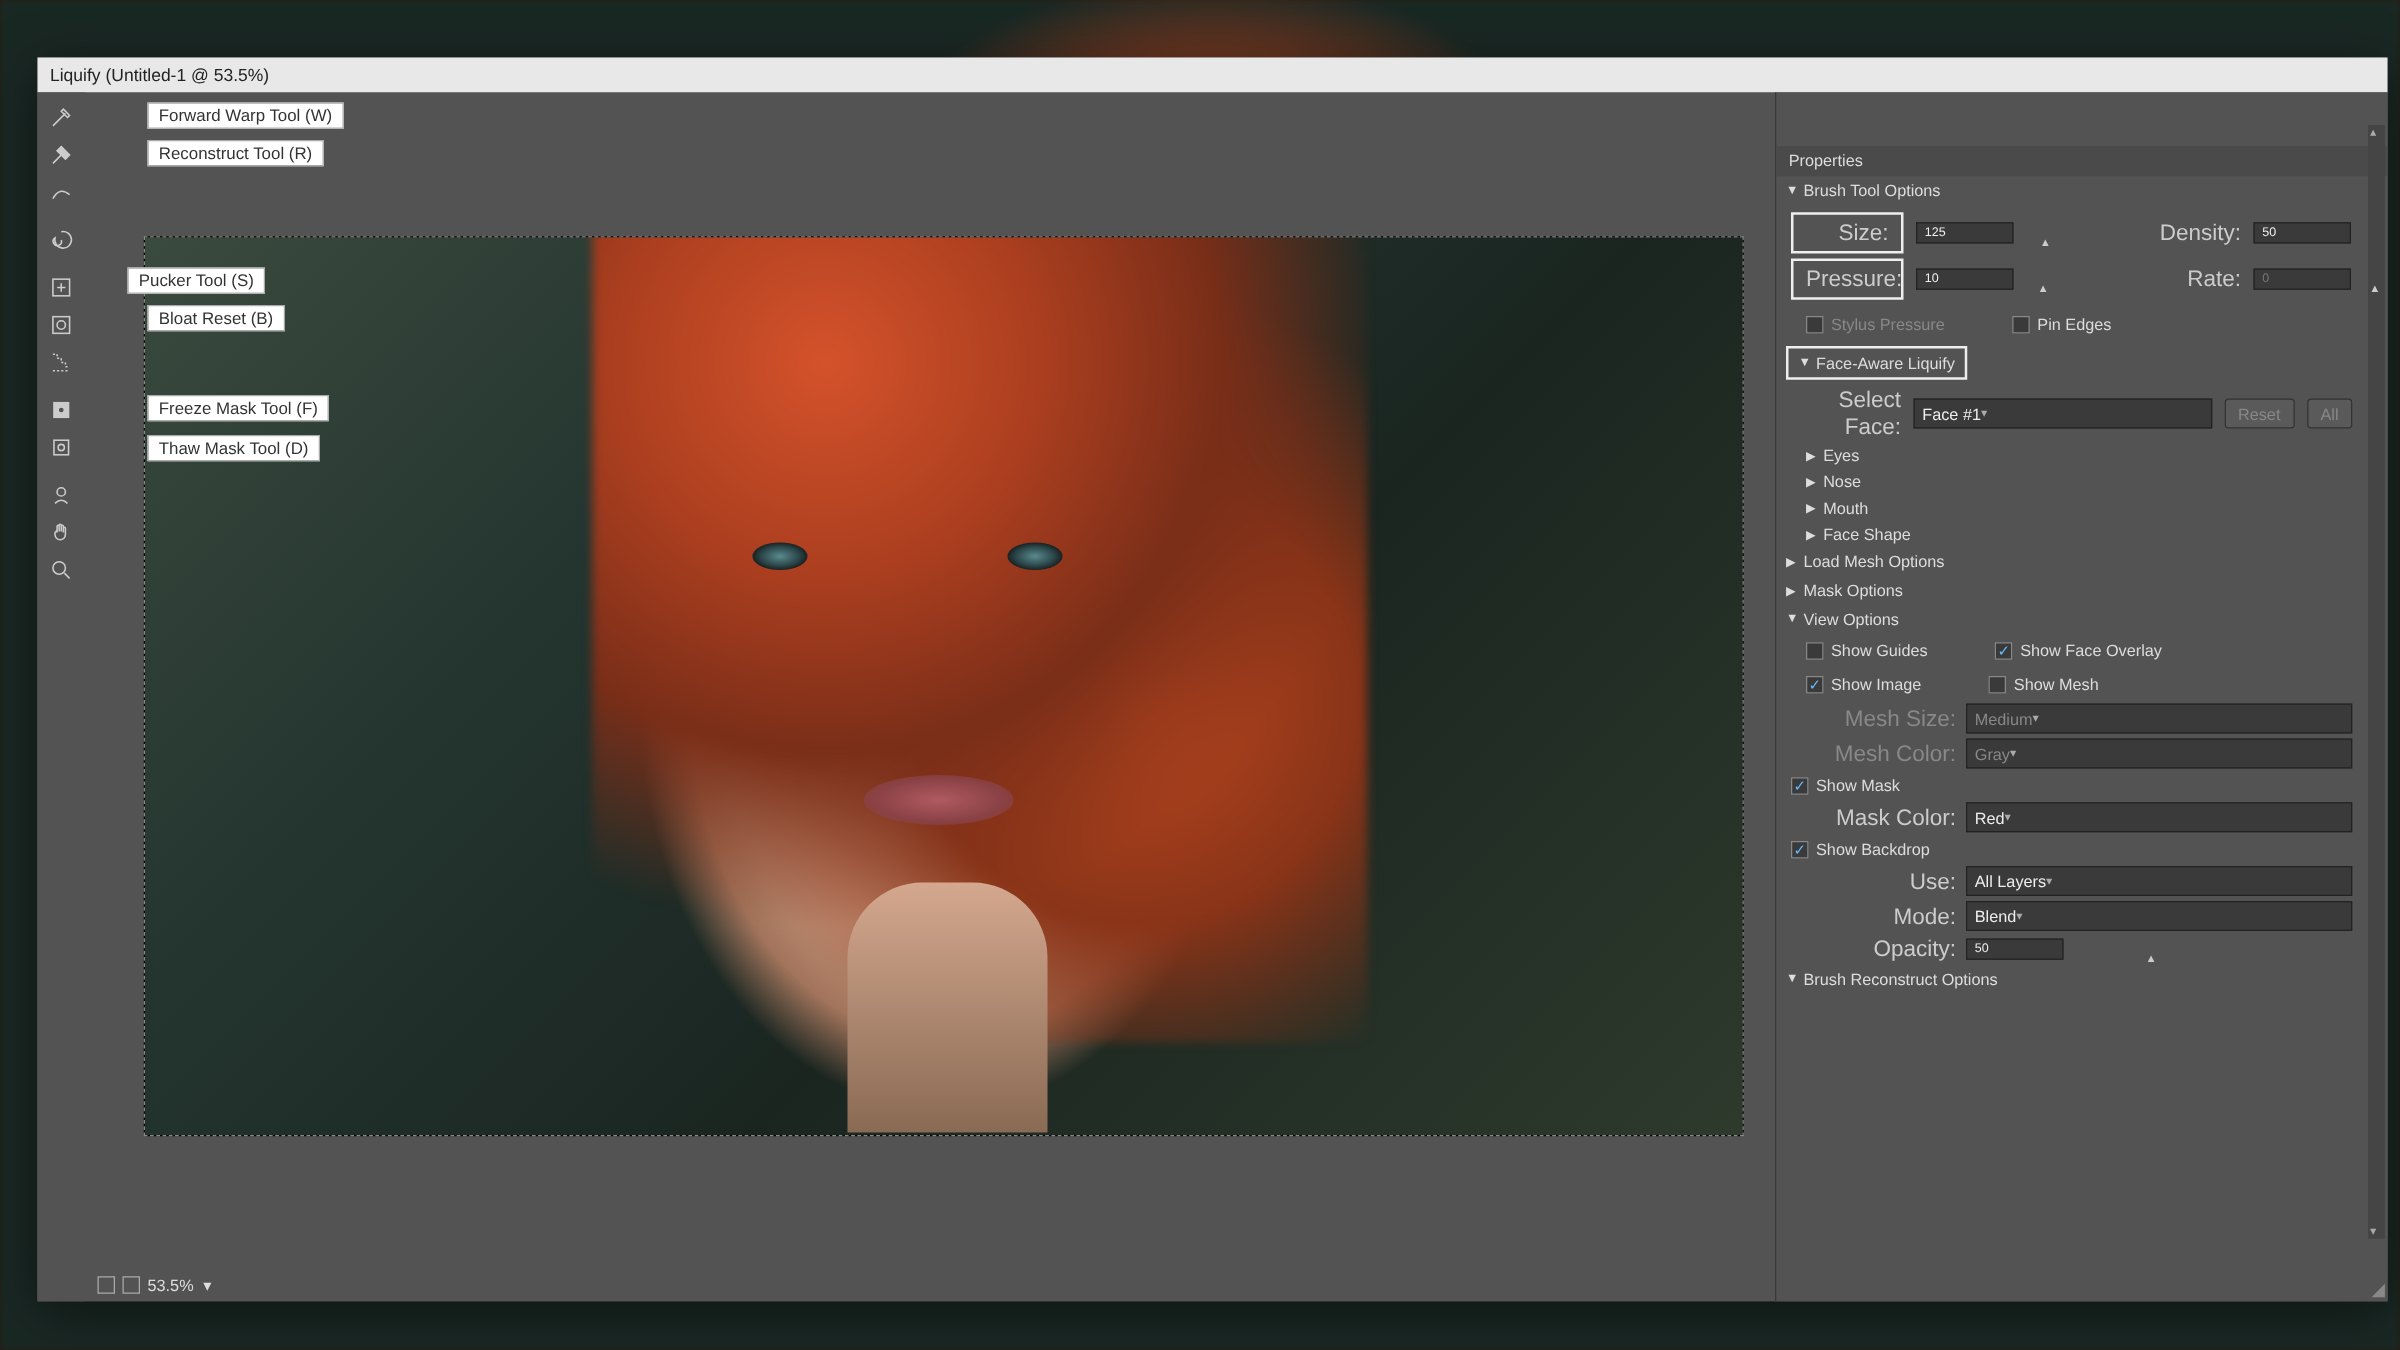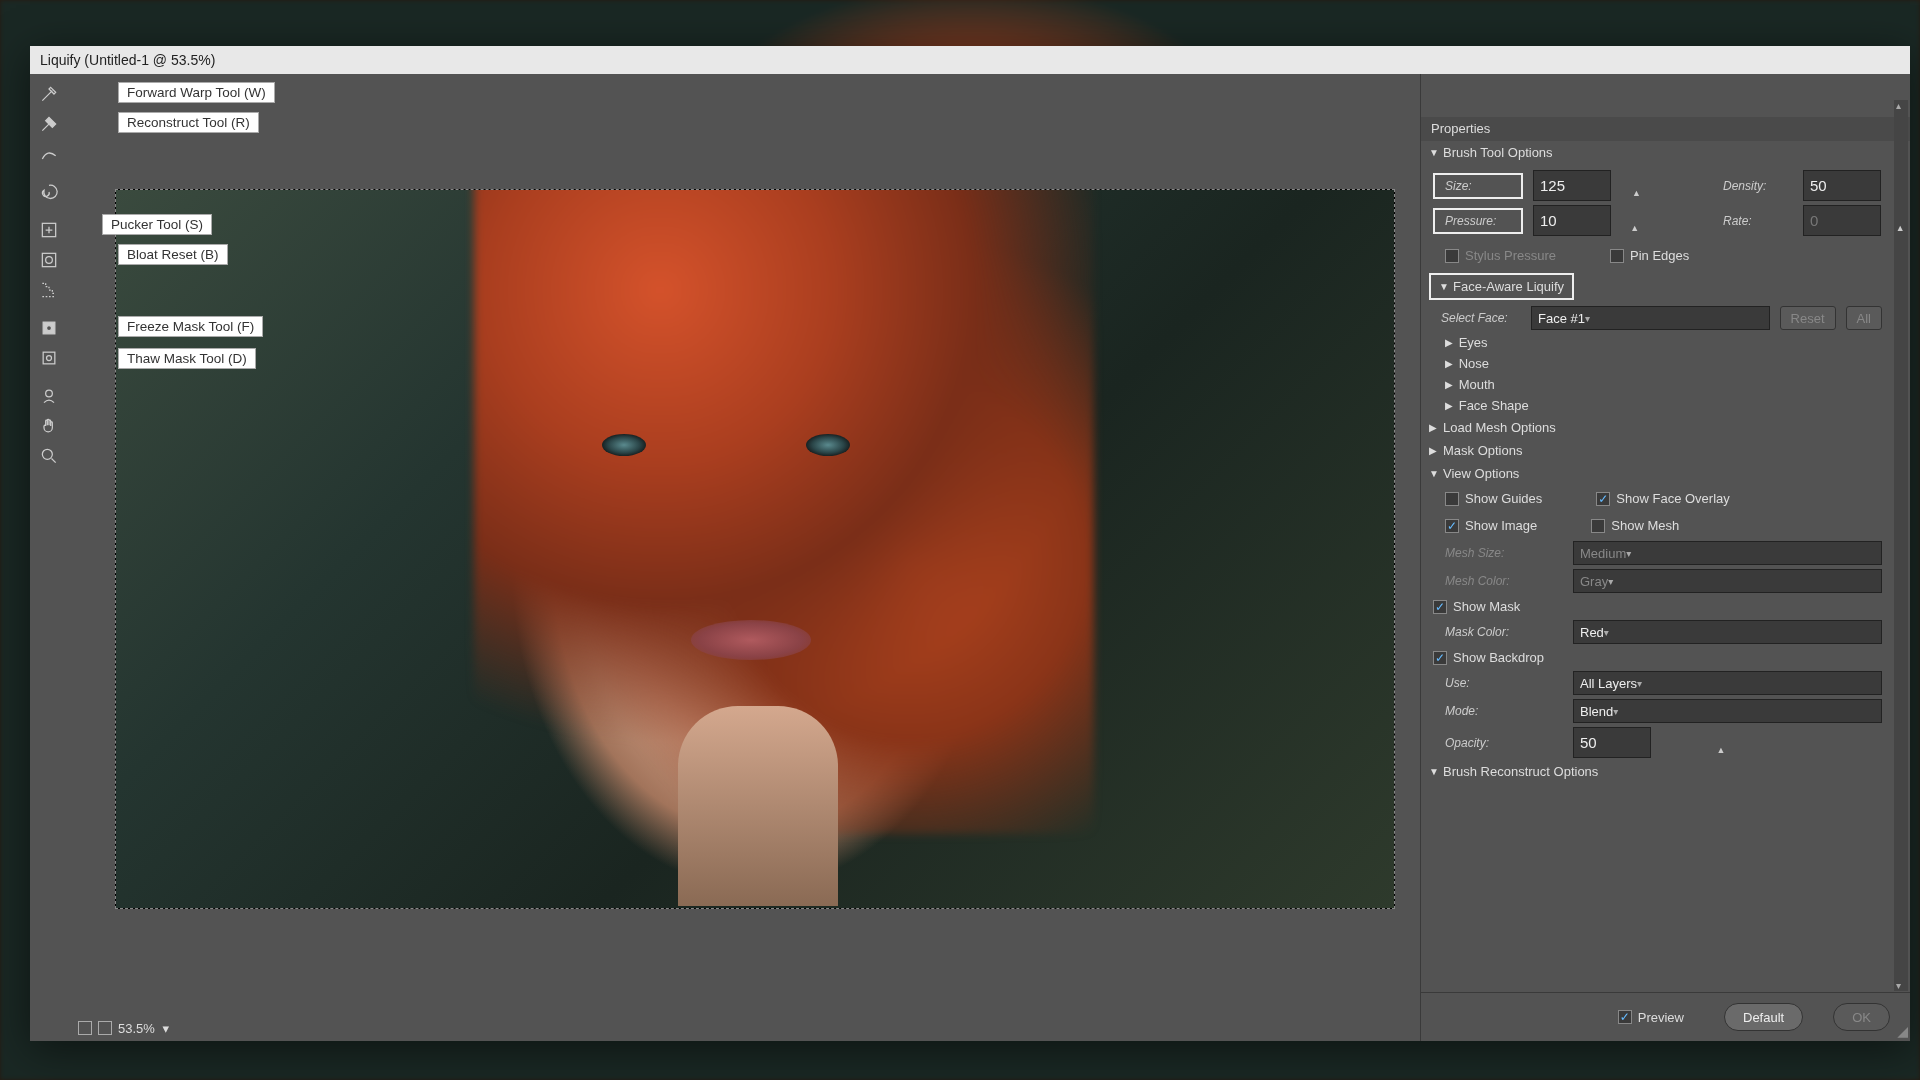--- a/index.html
+++ b/index.html
@@ -118,25 +118,25 @@
   display: flex; align-items: center; gap: 4px;
   padding: 4px 8px; cursor: pointer; font-size: 13px;
 }
 .section-header .arrow { width: 10px; font-size: 10px; }
 .section-header.boxed {
   border: 2px solid #eee; display: inline-flex; margin: 4px 8px; padding: 4px 8px;
 }
 
 .row { display: flex; align-items: center; gap: 8px; padding: 2px 12px; }
 .row.indent { padding-left: 24px; }
-.lbl { color: #ccc; font-size: 12px; font-style: italic; }
+.lbl { text-align: right; color: #ccc; font-size: 18px; }
 .lbl.boxed { border: 2px solid #eee; padding: 4px 10px; }
 .num-input {
   background: #3a3a3a; border: 1px solid #222; color: #eee;
-  width: 78px; height: 31px; padding: 0 6px; font-size: 15px;
+  width: 78px; height: 17px; padding: 0 6px; font-size: 10px;
 }
 .num-input.disabled { color: #777; }
 .slider-track {
   height: 4px; flex: 0 0 90px; position: relative; margin-top: 14px;
 }
 .slider-track::after {
   content: "▲"; position: absolute; font-size: 9px; color: #ccc;
   top: -3px;
 }
 .slider-track.v10::after { left: 8%; }
@@ -449,26 +449,16 @@
           <div class="slider-track v50" style="flex:0 0 120px;"></div>
         </div>
 
         
         <div class="section-header">
             <span class="arrow">▼</span>
             <span>Brush Reconstruct Options</span>
           </div>
       </div>
 
-      <div class="footer">
-        <div class="preview-chk">
-          <span class="checkbox checked"></span>
-          <span>Preview</span>
-        </div>
-        <div style="display:flex; gap:30px;">
-          <div class="btn primary">Default</div>
-          <div class="btn disabled">OK</div>
-        </div>
-      </div>
       <div class="corner-grip">◢</div>
     </div>
   </div>
 </div>
 
 </body></html>

